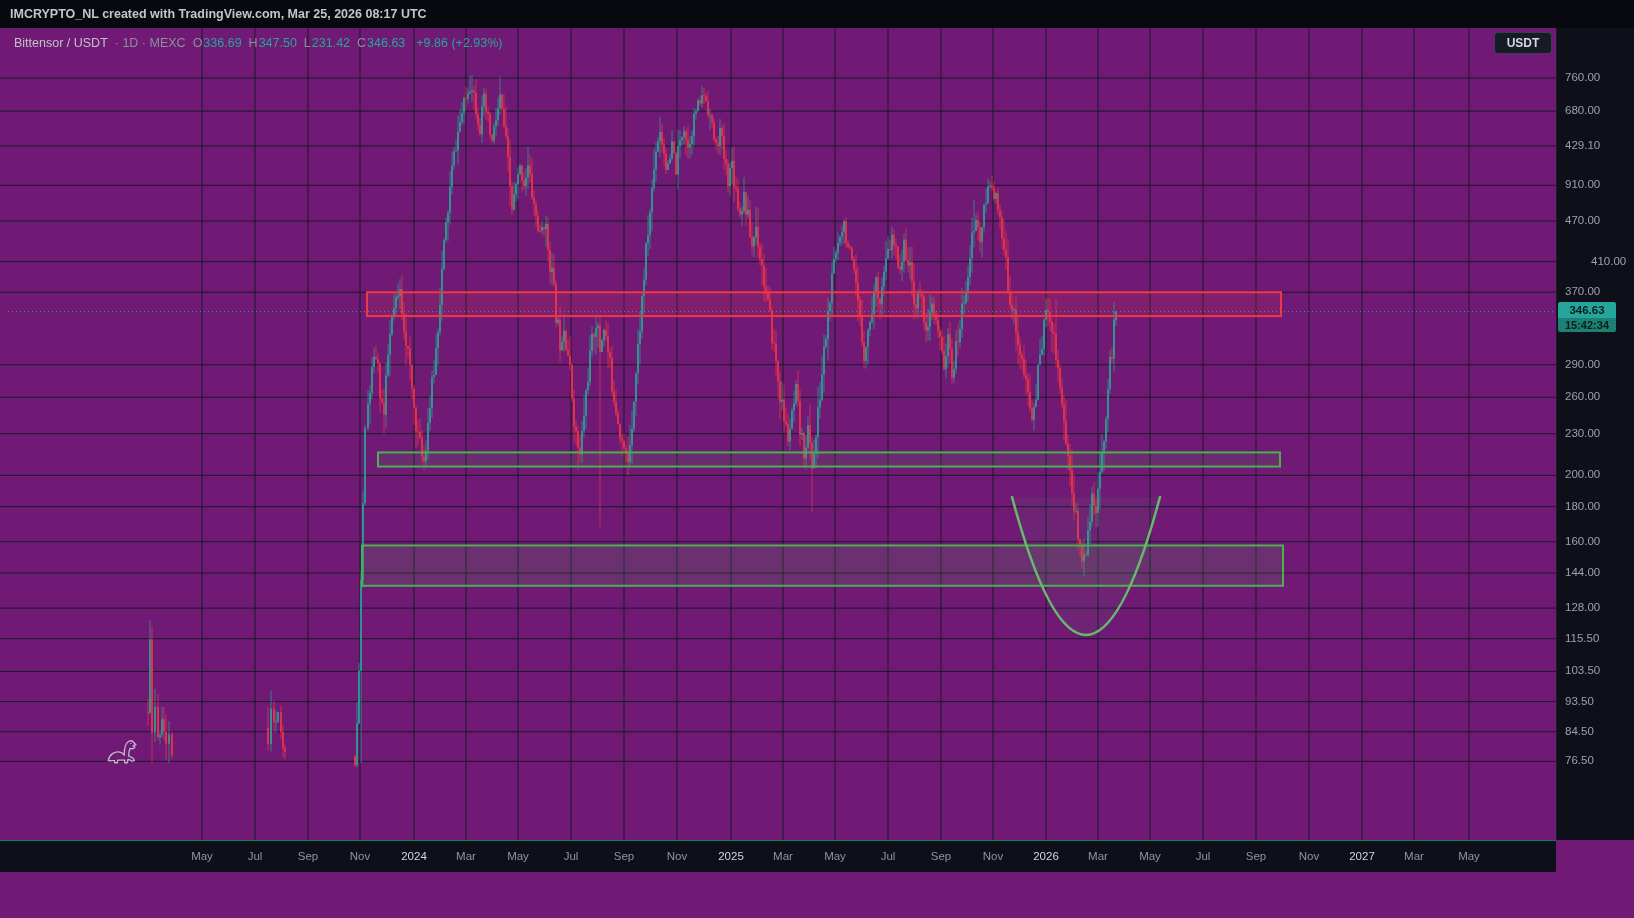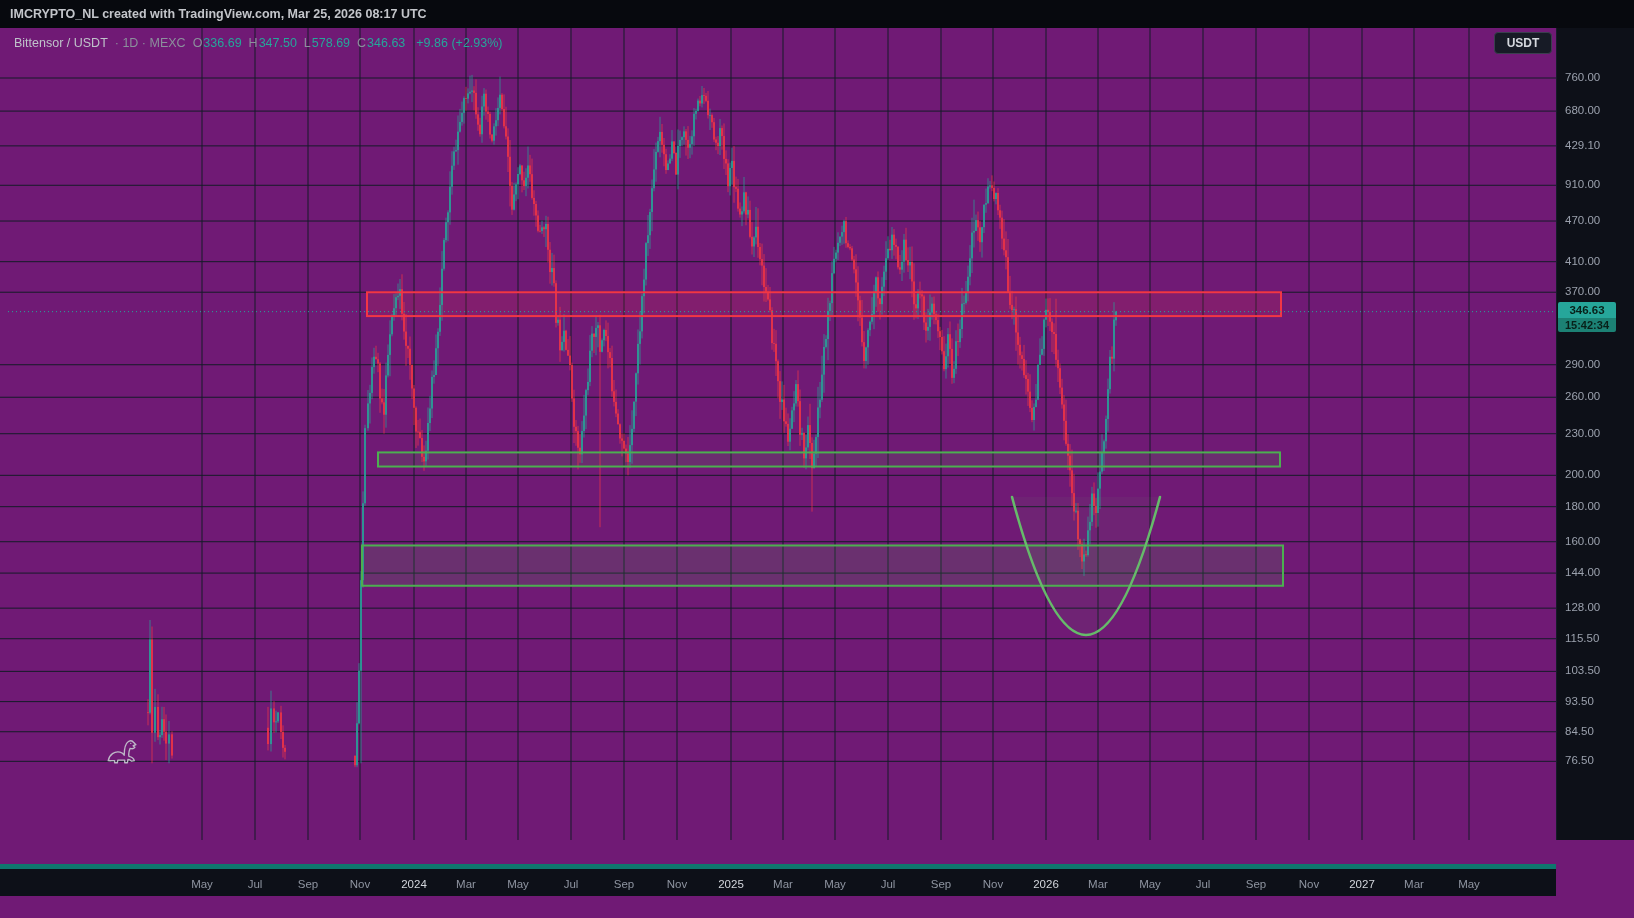--- a/index.html
+++ b/index.html
@@ -12,21 +12,21 @@
   #legend .meta{color:#8b909c}
   #legend .k{color:#8b909c;margin-right:1px}
   #legend .v{color:#26a69a}
   #legend .chg{color:#26a69a;margin-left:4px}
   #currency-btn{position:absolute;left:1494px;top:32px;z-index:6;width:58px;height:22px;background:#171b26;border:1px solid #3a3f4e;border-radius:4px;color:#d5d8de;font-size:12px;font-weight:600;font-family:inherit;cursor:pointer}
   #price-axis{position:absolute;left:1556px;top:28px;width:78px;height:812px;z-index:4;background:#0d1018;border-left:1px solid #171c29}
   .pl{position:absolute;left:8px;color:#9ba1ad;font-size:11.5px}
   #price-badge{position:absolute;left:1px;width:58px;z-index:5;text-align:center;border-radius:2px;overflow:hidden}
   #price-badge .p{background:#26a69a;color:#082019;font-size:11.5px;font-weight:700;padding:2px 0}
   #price-badge .cd{background:#1c8174;color:#082019;font-size:11px;font-weight:700;padding:1px 0}
-  #time-axis{position:absolute;left:0;top:864px;width:1556px;height:32px;z-index:4;background:#0d1018;border-top:5px solid #0f766e}
+  #time-axis{position:absolute;left:0;top:840px;width:1556px;height:32px;z-index:4;background:#0d1018;border-top:1px solid #0f766e}
   .tl{position:absolute;top:9px;transform:translateX(-50%);color:#8f95a1;font-size:11.5px}
   .tl.strong{color:#d3d6dc;font-weight:400}
   #bottombar{position:absolute;left:0;top:872px;width:100%;height:46px;z-index:4;background:#0e1117}
   #tv-logo{position:absolute;left:16px;top:9px;display:flex;align-items:center;gap:9px;cursor:pointer}
   #tv-logo .word{color:#e6e8eb;font-size:19px;font-weight:700;letter-spacing:.2px}
   #dino{position:absolute;left:104px;top:735px;z-index:2;opacity:.9}
 </style>
 </head>
 <body>
 
@@ -902,21 +902,21 @@
       <g>
         <line x1="8" x2="1556" y1="311.64895971363" y2="311.64895971363" stroke="#26a69a" stroke-width="1" stroke-dasharray="1 3"></line>
       </g>
     </svg>
 
   <div id="legend">
     <span class="sym">Bittensor / USDT</span>
     <span class="meta">· 1D · MEXC</span>
     <span><span class="k">O</span><span class="v">336.69</span></span>
     <span><span class="k">H</span><span class="v">347.50</span></span>
-    <span><span class="k">L</span><span class="v">578.69</span></span>
+    <span><span class="k">L</span><span class="v">231.42</span></span>
     <span><span class="k">C</span><span class="v">346.63</span></span>
     <span class="chg">+9.86 (+2.93%)</span>
   </div>
 
   <button id="currency-btn">USDT</button>
 
   <svg id="dino" width="34" height="30" viewBox="0 0 32 28">
     <path d="M4 24 C5 18 10 15 15 16 C17 16.5 18.5 18 19 19 C19 13 20 8 23 6 C25 4.8 27 5.4 28 7 L30 9 L27.5 10 L29 11.5 C28 13 26 13 24.5 12.5 C23.5 15 23 18 23.5 20 C26 20.5 28 22 28.5 24 L26 24.5 C25 23.5 24 23 22.5 23 L22 26 L19.5 26 L19.5 23.5 L13 23.5 L12.5 26 L10 26 L10 24 C7.5 24 5.5 24.2 4 24 Z" fill="none" stroke="#c6c9d0" stroke-width="1.3" stroke-linejoin="round"></path>
     <circle cx="25.2" cy="7.8" r="0.6" fill="#c6c9d0"></circle>
   </svg>
@@ -924,21 +924,21 @@
   <div id="price-axis">
     <div id="price-badge" style="top: 273.649px;">
       <div class="p">346.63</div>
       <div class="cd">15:42:34</div>
     </div>
   <span class="pl" style="top: 43px;">760.00</span>
       <span class="pl" style="top: 76.1029px;">680.00</span>
       <span class="pl" style="top: 110.884px;">429.10</span>
       <span class="pl" style="top: 150.274px;">910.00</span>
       <span class="pl" style="top: 186.031px;">470.00</span>
-      <span class="pl" style="top: 226.679px;">410.00</span>
+      <span class="pl" style="top: 226.679px; margin-left: 26px;">410.00</span>
       <span class="pl" style="top: 257.231px;">370.00</span>
       <span class="pl" style="top: 329.737px;">290.00</span>
       <span class="pl" style="top: 362.237px;">260.00</span>
       <span class="pl" style="top: 398.726px;">230.00</span>
       <span class="pl" style="top: 440.322px;">200.00</span>
       <span class="pl" style="top: 471.679px;">180.00</span>
       <span class="pl" style="top: 506.734px;">160.00</span>
       <span class="pl" style="top: 538.091px;">144.00</span>
       <span class="pl" style="top: 573.145px;">128.00</span>
       <span class="pl" style="top: 603.729px;">115.50</span>

